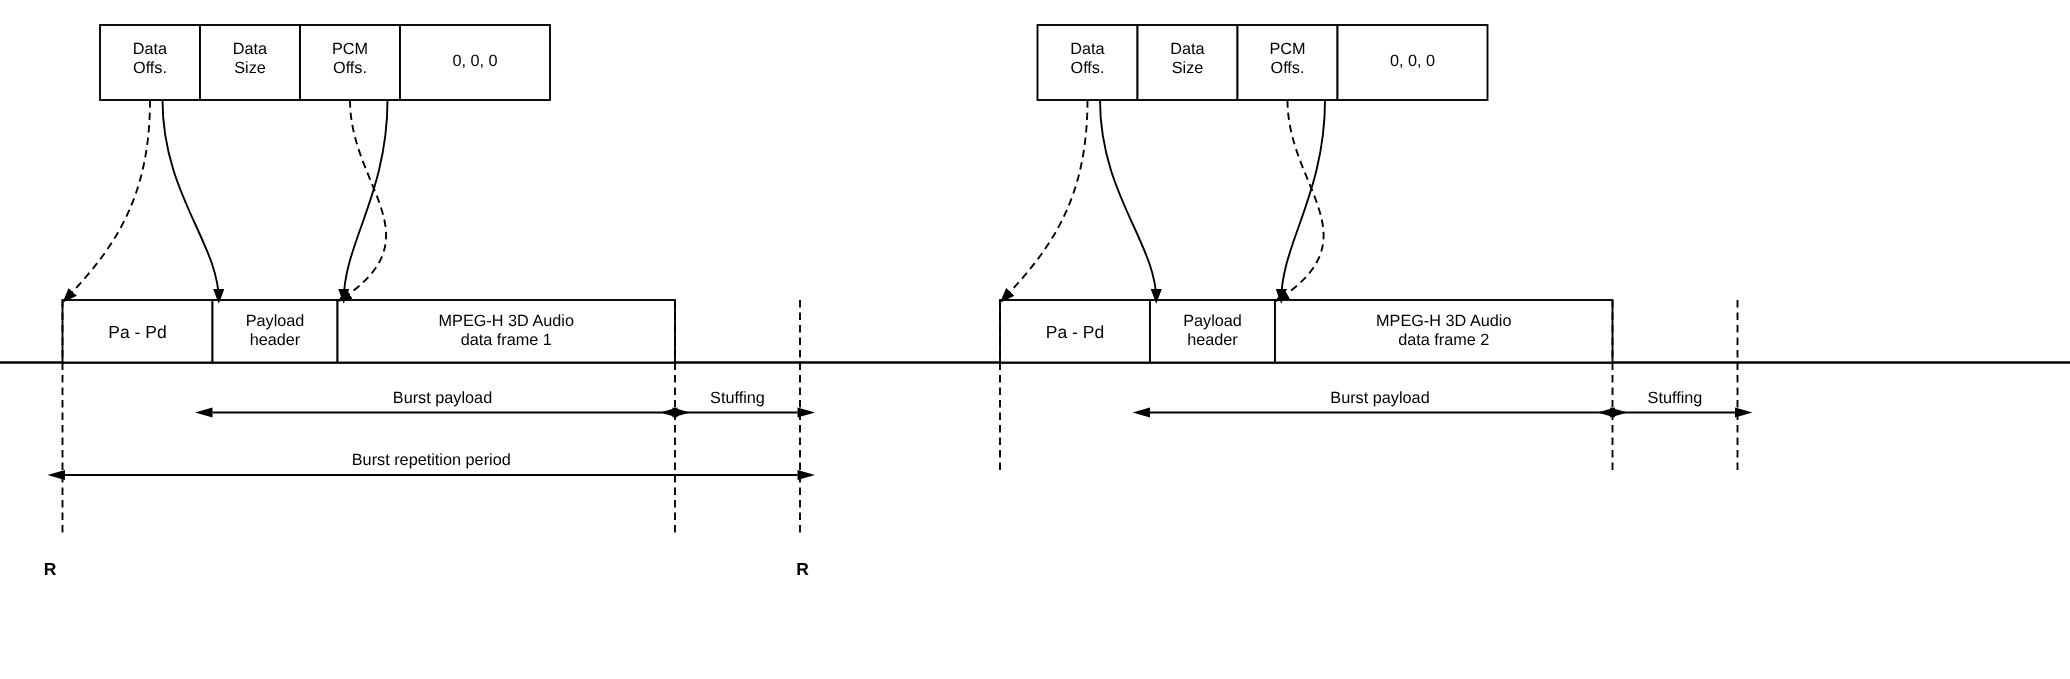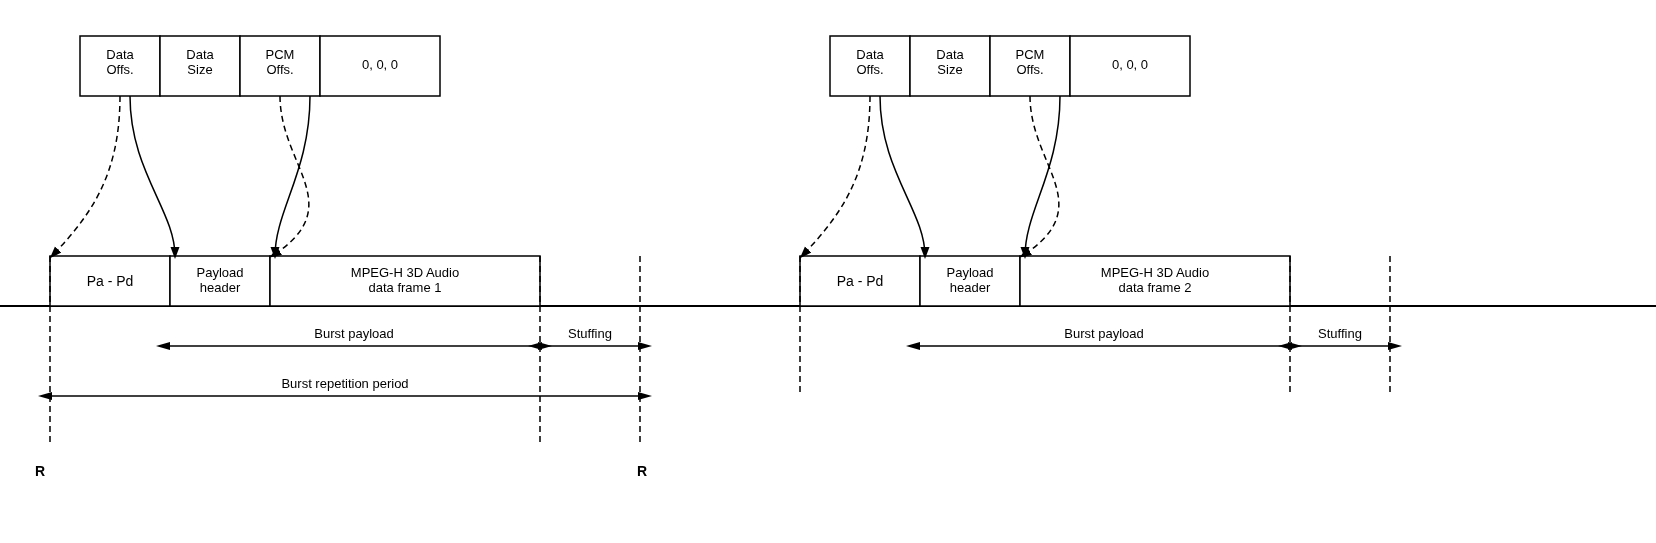--- a/index.html
+++ b/index.html
@@ -7,21 +7,21 @@
       background: #fff;
       font-family: Arial, sans-serif;
       font-size: 13px;
       width: 1656px;
       height: 543px;
       overflow: hidden;
       position: relative;
     }
     .diagram {
       position: absolute;
-      top: 16px; left: 0;
+      top: 0; left: 0;
       width: 1656px;
       height: 460px;
       border-radius: 32px;
     }
     svg {
       position: absolute;
       top: 0; left: 0;
       width: 1656px;
       height: 543px;
     }

